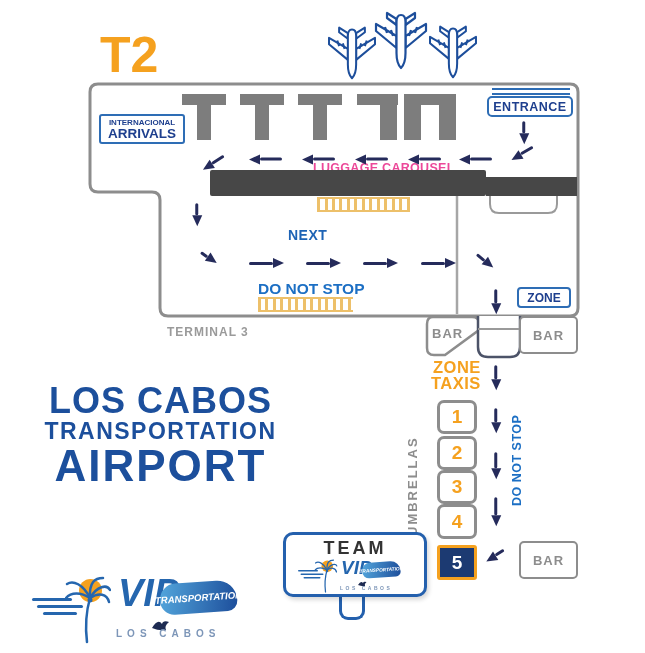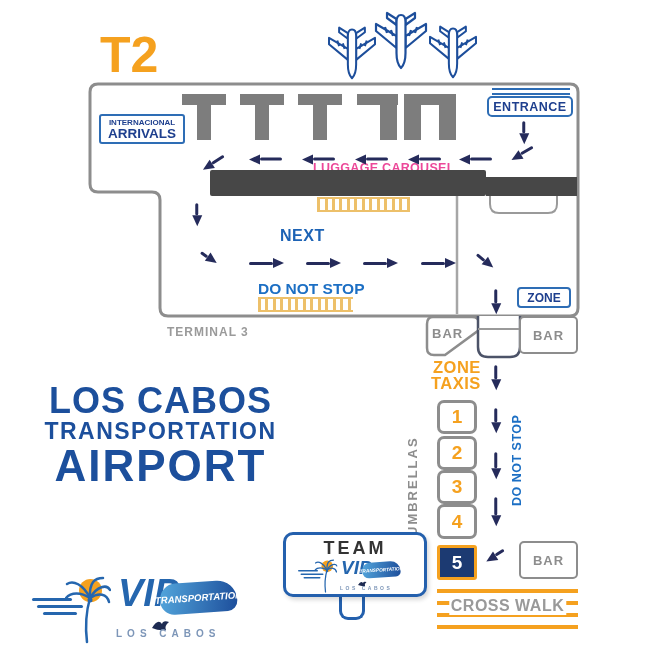--- a/index.html
+++ b/index.html
@@ -116,21 +116,21 @@
   <div class="ar" style="left:282px;top:158px;width:22px;transform:rotate(180deg);"></div>
   <div class="ar" style="left:335px;top:158px;width:22px;transform:rotate(180deg);"></div>
   <div class="ar" style="left:388px;top:158px;width:22px;transform:rotate(180deg);"></div>
   <div class="ar" style="left:441px;top:158px;width:22px;transform:rotate(180deg);"></div>
   <div class="ar" style="left:492px;top:158px;width:22px;transform:rotate(180deg);"></div>
   <div class="ar" style="left:533px;top:146px;width:14px;transform:rotate(150deg);"></div>
   <div class="ar" style="left:224px;top:155px;width:14px;transform:rotate(148deg);"></div>
   <div class="ar" style="left:524px;top:120px;width:12px;transform:rotate(90deg);"></div>
   <div class="ar" style="left:197px;top:202px;width:12px;transform:rotate(90deg);"></div>
 
-  <div class="lbl" style="left:280px;top:227px;font-size:16px;color:#1D63B5;letter-spacing:0.5px;">NEXT</div>
+  <div class="lbl" style="left:288px;top:227px;font-size:14px;color:#1D63B5;letter-spacing:0.5px;">NEXT</div>
   <div class="ar" style="left:201px;top:251px;width:8px;transform:rotate(35deg);"></div>
   <div class="ar" style="left:249px;top:262px;width:24px;"></div>
   <div class="ar" style="left:306px;top:262px;width:24px;"></div>
   <div class="ar" style="left:363px;top:262px;width:24px;"></div>
   <div class="ar" style="left:421px;top:262px;width:24px;"></div>
   <div class="ar" style="left:477px;top:253px;width:10px;transform:rotate(40deg);"></div>
 
   <div class="lbl" style="left:258px;top:280px;font-size:15.5px;color:#1C6FC4;">DO NOT STOP</div>
 
   <div class="lbl" style="left:167px;top:325px;font-size:12px;color:#9A9A9A;letter-spacing:1px;">TERMINAL 3</div>
@@ -171,27 +171,20 @@
 
   <div class="vtext" style="left:405px;top:412px;height:124px;font-size:13px;color:#8D8D8D;letter-spacing:2px;">UMBRELLAS</div>
   <div class="vtext" style="left:510px;top:414px;height:92px;font-size:12.5px;color:#1C6FC4;letter-spacing:0.5px;">DO NOT STOP</div>
 
   <div class="ar" style="left:496px;top:364px;width:14px;transform:rotate(90deg);"></div>
   <div class="ar" style="left:496px;top:407px;width:14px;transform:rotate(90deg);"></div>
   <div class="ar" style="left:496px;top:451px;width:16px;transform:rotate(90deg);"></div>
   <div class="ar" style="left:496px;top:496px;width:18px;transform:rotate(90deg);"></div>
   <div class="ar" style="left:504px;top:549px;width:10px;transform:rotate(148deg);"></div>
 
-  <div class="abs" style="left:437px;top:589px;width:141px;height:43px;">
-    <div class="cwline" style="top:0;"></div>
-    <div class="cwline" style="top:12px;"></div>
-    <div class="cwline" style="top:24px;"></div>
-    <div class="cwline" style="top:36px;"></div>
-    <div class="lbl" style="left:50%;top:8px;transform:translateX(-50%);font-size:16px;color:#999;letter-spacing:0.5px;background:#fff;padding:0 2px;">CROSS WALK</div>
-  </div>
 
   <div class="abs" style="left:28px;top:384px;width:265px;text-align:center;color:#1C4F9C;font-weight:bold;">
     <div style="font-size:36px;line-height:34px;letter-spacing:1px;">LOS CABOS</div>
     <div style="font-size:23px;line-height:26px;letter-spacing:1.5px;">TRANSPORTATION</div>
     <div style="font-size:44px;line-height:44px;letter-spacing:2px;">AIRPORT</div>
   </div>
 
   <div class="abs" style="left:339px;top:596px;width:26px;height:24px;border:3px solid #2460AD;border-top:none;border-radius:0 0 9px 9px;background:#fff;box-sizing:border-box;"></div>
   <div class="abs" style="left:283px;top:532px;width:144px;height:65px;border:3px solid #2460AD;border-radius:10px;background:#fff;box-shadow:2px 3px 4px rgba(0,0,0,0.15);box-sizing:border-box;">
     <div class="lbl" style="left:0;right:0;top:3px;text-align:center;font-size:18px;color:#333;letter-spacing:3px;font-weight:600;">TEAM</div>

